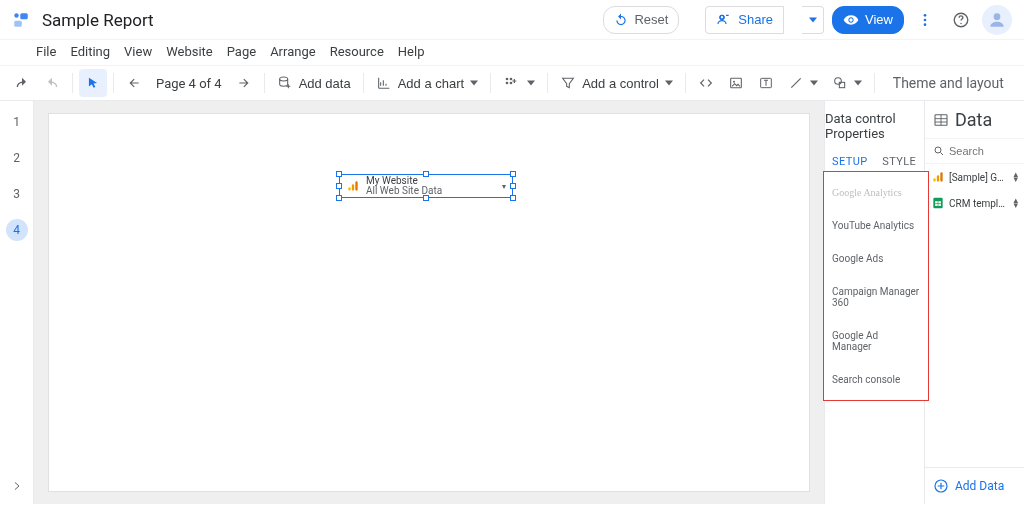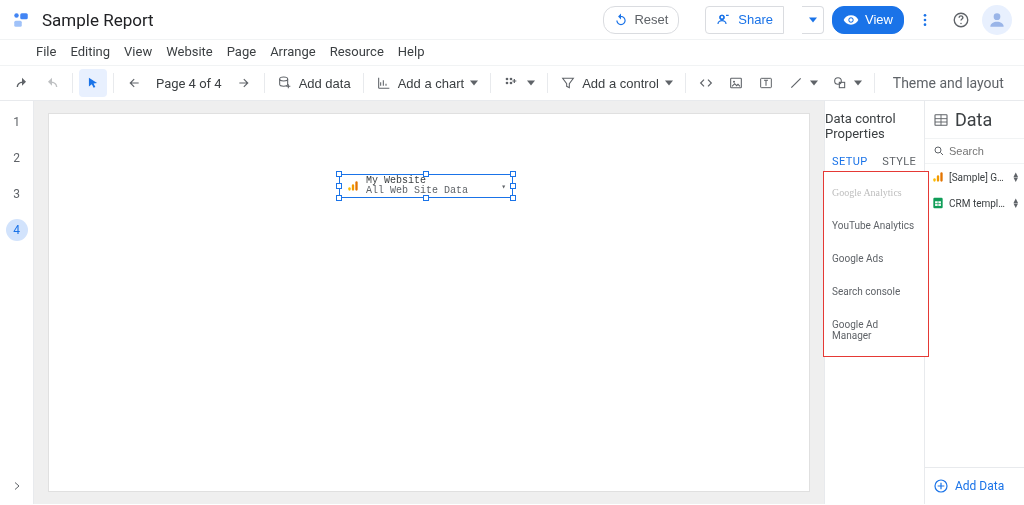--- a/index.html
+++ b/index.html
@@ -33,21 +33,21 @@
 
 .main { display: flex; height: calc(505px - 40px - 26px - 36px); }
 .pages-col { width: 34px; background: #fff; display: flex; flex-direction: column; align-items: center; padding-top: 10px; border-right: 1px solid #e8eaed; }
 .pagenum { width: 22px; height: 22px; border-radius: 50%; display: flex; align-items: center; justify-content: center; font-size: 12px; color: #5f6368; margin-bottom: 14px; cursor: pointer; }
 .pagenum.active { background: #d2e3fc; color: #1a73e8; }
 .page-expand { margin-top: auto; margin-bottom: 12px; color: #5f6368; cursor: pointer; }
 
 .canvas-area { flex: 1; background: #efefef; padding: 12px 14px; overflow: hidden; position: relative; }
 .canvas { background: #fff; width: 100%; height: 100%; position: relative; border: 1px solid #e0e0e0; }
 
-.data-control { position: absolute; left: 290px; top: 60px; width: 174px; height: 24px; border: 1px solid #1a73e8; background: #fff; display: flex; align-items: center; padding: 0 6px; font-size: 10px; font-family: Liberation Mono, monospace; }
+.data-control { position: absolute; left: 290px; top: 60px; width: 174px; height: 24px; border: 1px solid #1a73e8; background: #fff; display: flex; align-items: center; padding: 0 6px; font-size: 10px; }
 .data-control .dc-icon { width: 14px; height: 14px; margin-right: 6px; }
 .dc-text { display: flex; flex-direction: column; line-height: 10px; }
 .dc-drop { margin-left: auto; font-size: 8px; color: #5f6368; }
 .handle { position: absolute; width: 6px; height: 6px; background: #fff; border: 1px solid #1a73e8; }
 .handle.tl { left: -4px; top: -4px; } .handle.tr { right: -4px; top: -4px; }
 .handle.bl { left: -4px; bottom: -4px; } .handle.br { right: -4px; bottom: -4px; }
 .handle.tm { left: calc(50% - 3px); top: -4px; } .handle.bm { left: calc(50% - 3px); bottom: -4px; }
 .handle.ml { left: -4px; top: calc(50% - 3px); } .handle.mr { right: -4px; top: calc(50% - 3px); }
 
 
@@ -305,22 +305,23 @@
       <span>Data control</span><br><span>Properties</span>
     </div>
     <div class="props-tabs">
       <div class="props-tab active">SETUP</div>
       <div class="props-tab">STYLE</div>
     </div>
     <div class="connector-box">
       <div class="connector-item">Google Analytics</div>
       <div class="connector-item">YouTube Analytics</div>
       <div class="connector-item">Google Ads</div>
+      <div class="connector-item">Campaign Manager 360</div>
+      <div class="connector-item">Google Ad Manager</div>
       <div class="connector-item">Search console</div>
-      <div class="connector-item">Google Ad Manager</div>
     </div>
   </div>
 
   <div class="data-panel">
     <div class="dp-head">
       <svg width="16" height="16" viewBox="0 0 24 24">
           <rect x="3" y="4" width="18" height="16" rx="1" fill="none" stroke="#5f6368" stroke-width="1.6"></rect>
           <path d="M3 10h18M3 15h18M12 4v16" stroke="#5f6368" stroke-width="1.4"></path>
         </svg>
       <span>Data</span>

